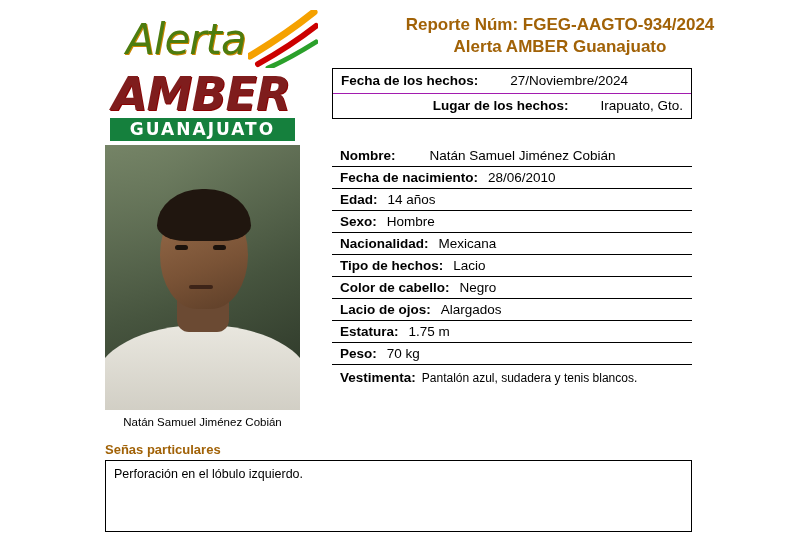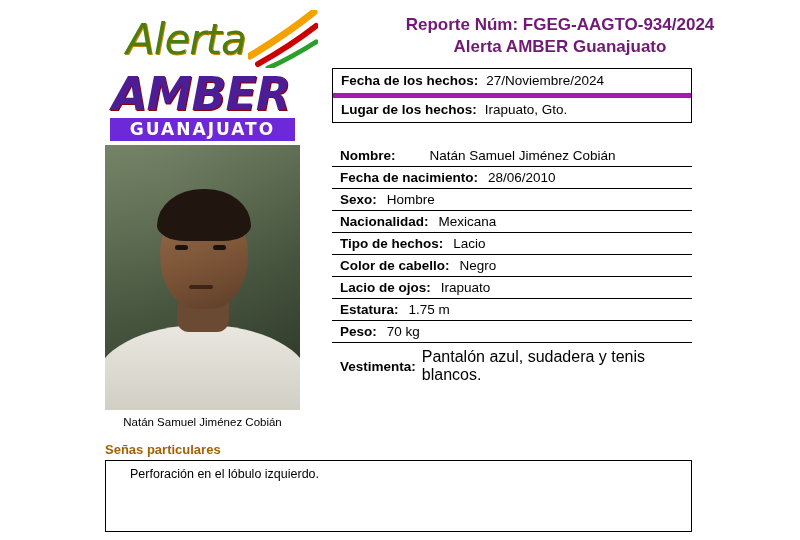--- a/index.html
+++ b/index.html
@@ -33,67 +33,68 @@
     margin: 12px;
     padding-left: 4px;
     text-shadow: 1px 1px 0 #c98600;
   }
   .logo-amber {
     font-family: "DejaVu Sans", sans-serif;
     font-weight: bold;
     font-style: italic;
     font-size: 46px;
     line-height: 44px;
-    color: #4c1d95;
+    color: #7f1d1d;
     letter-spacing: -1px;
     margin: 0;
     padding-left: 2px;
     text-shadow: 1px 1px 0 #8a0000;
   }
   .logo-gto {
     margin-top: 2px;
-    background: #6d28d9;
+    background: #15803d;
     color: #ffffff;
     font-family: "DejaVu Sans", sans-serif;
     font-weight: bold;
     font-size: 17px;
     letter-spacing: 2px;
     text-align: center;
     width: 185px;
     padding: 1px 0 2px 0;
   }
   
   #swoosh { position: absolute; right: -8px; top: 2px; }
 
   
   #report-title {
     position: absolute;
     left: 325px; top: 14px;
     width: 470px;
     text-align: center;
     font-size: 17px;
     font-weight: bold;
-    color: #701a75;
+    color: #a16207;
     line-height: 22px;
   }
 
   
   #facts-box {
     position: absolute;
     left: 332px; top: 68px;
     width: 360px;
     border: 1px solid #000;
   }
   .fact-row {
     display: flex;
     align-items: baseline;
     padding: 4px 8px 5px 8px;
     font-size: 13.5px;
-  }
-  .fact-row + .fact-row { border-top: 5px solid #a21caf; }
+    gap: 24px;
+  }
+  .fact-row + .fact-row { border-top: 1px solid #a21caf; justify-content: flex-end; }
   .fact-label { font-weight: bold; white-space: nowrap; }
   .fact-value { margin-left: 8px; }
 
   
   #photo-wrap {
     position: absolute;
     left: 105px; top: 145px;
     width: 195px; height: 265px;
   }
   #photo {
@@ -170,36 +171,36 @@
     border-bottom: 1px solid #000;
     padding: 3px 6px 3px 8px;
     font-size: 13.5px;
     min-height: 22px;
   }
   .det-row.first { border-top: none; }
   .det-label { font-weight: bold; white-space: nowrap; }
   .det-value { margin-left: 10px; }
   .det-row.name .det-value { margin-left: 34px; }
   .det-row.vest { border-bottom: none; padding-top: 5px; }
-  .det-row.vest .det-value { font-size: 16px; margin-left: 6px; }
+  .det-row.vest .det-value { font-size: 12px; margin-left: 6px; }
 
   
   #senas-label {
     position: absolute;
     left: 105px; top: 442px;
     font-size: 13px;
     font-weight: bold;
     color: #a16207;
   }
   #senas-box {
     position: absolute;
     left: 105px; top: 460px;
     width: 587px; height: 72px;
     border: 1px solid #000;
-    padding: 6px 24px;
+    padding: 6px 8px;
     font-size: 12.5px;
     color: #000;
   }
   #footer-strip {
     position: absolute;
     left: 105px; top: 534px;
     width: 587px;
     font-size: 9px;
     color: #555;
     overflow: hidden;
@@ -255,38 +256,42 @@
   <div id="details">
     <div class="det-row name first">
       <span class="det-label">Nombre:</span>
       <span class="det-value">Natán Samuel Jiménez Cobián</span>
     </div>
     <div class="det-row">
       <span class="det-label">Fecha de nacimiento:</span>
       <span class="det-value">28/06/2010</span>
     </div>
     <div class="det-row">
+      <span class="det-label">Edad:</span>
+      <span class="det-value">14 años</span>
+    </div>
+    <div class="det-row">
       <span class="det-label">Sexo:</span>
       <span class="det-value">Hombre</span>
     </div>
     <div class="det-row">
       <span class="det-label">Nacionalidad:</span>
       <span class="det-value">Mexicana</span>
     </div>
     <div class="det-row">
       <span class="det-label">Tipo de hechos:</span>
       <span class="det-value">Lacio</span>
     </div>
     <div class="det-row">
       <span class="det-label">Color de cabello:</span>
       <span class="det-value">Negro</span>
     </div>
     <div class="det-row">
       <span class="det-label">Lacio de ojos:</span>
-      <span class="det-value">Irapuato</span>
+      <span class="det-value">Alargados</span>
     </div>
     <div class="det-row">
       <span class="det-label">Estatura:</span>
       <span class="det-value">1.75 m</span>
     </div>
     <div class="det-row">
       <span class="det-label">Peso:</span>
       <span class="det-value">70 kg</span>
     </div>
     <div class="det-row vest">

